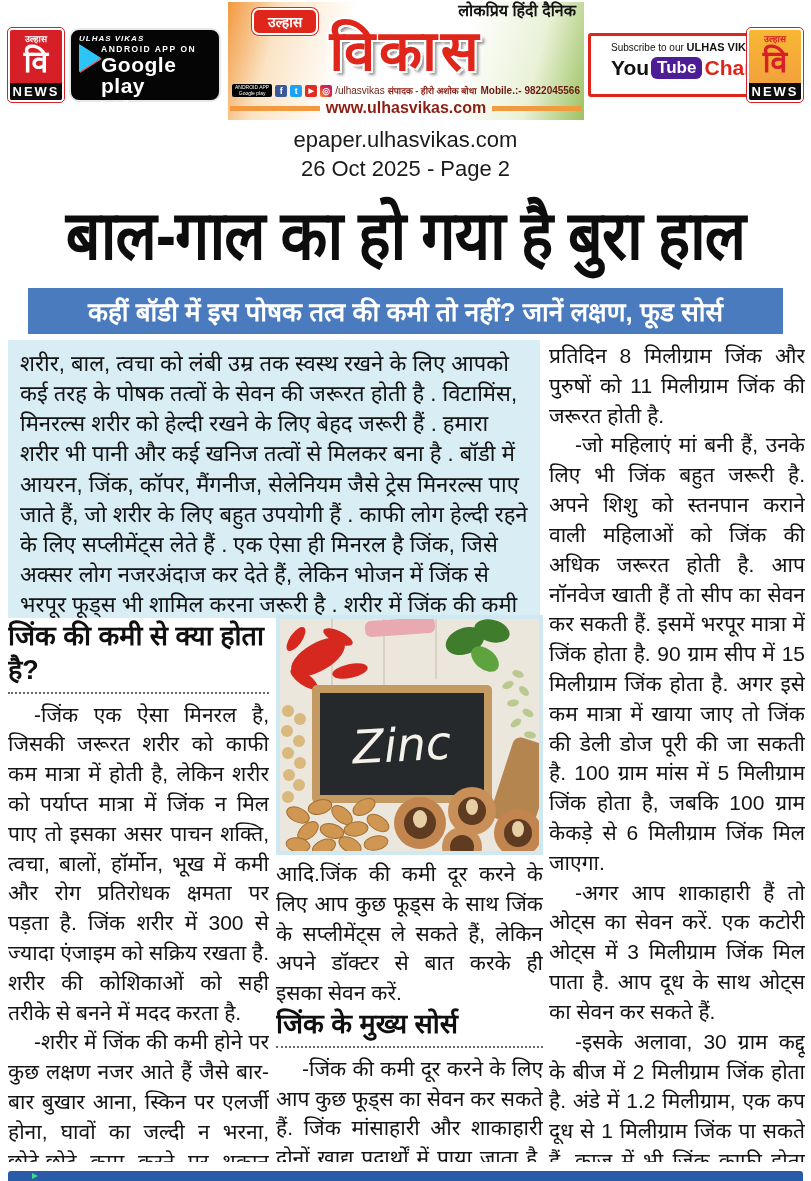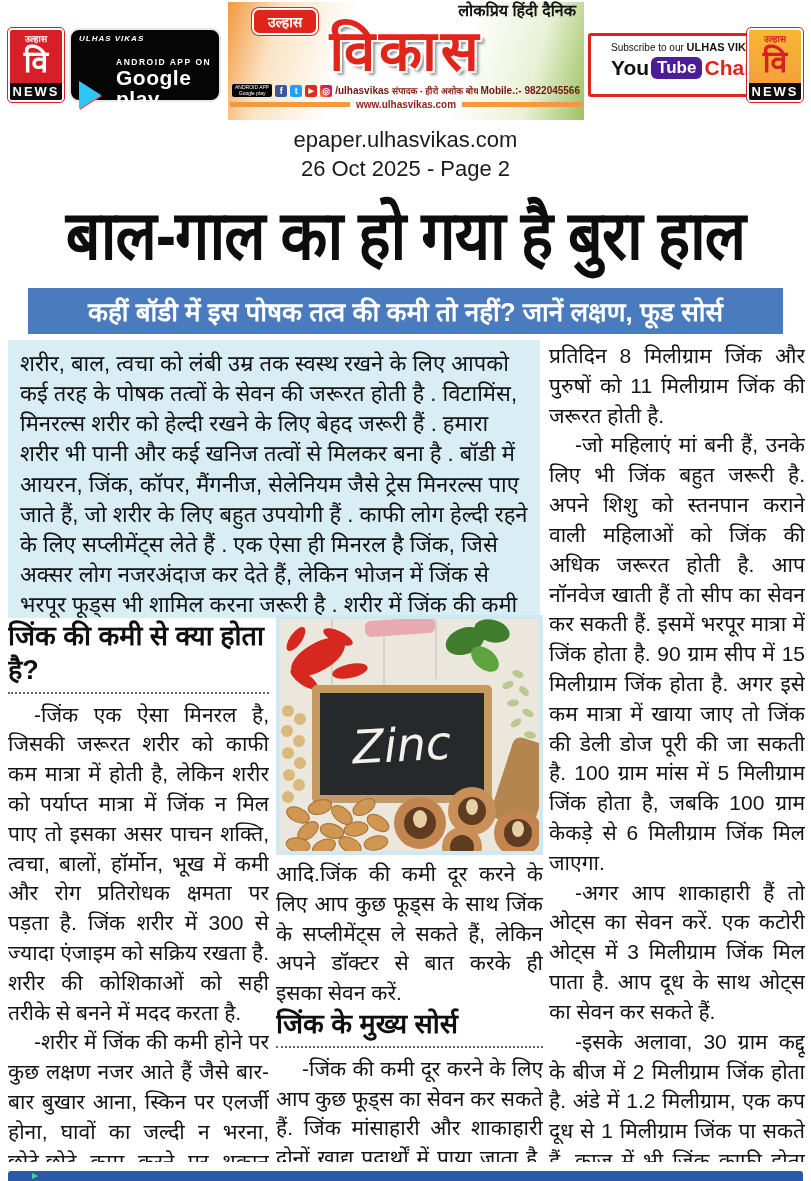--- a/index.html
+++ b/index.html
@@ -10,45 +10,45 @@
   .hdr-left { position:absolute; left:8px; top:28px; width:213px; height:74px; display:flex; }
   .vi-logo { width:56px; height:74px; background:#d61f26; border:2px solid #fff; outline:1px solid #d61f26;
              display:flex; flex-direction:column; align-items:center; justify-content:flex-start; border-radius:4px; overflow:hidden; }
   .vi-logo .vi-small { color:#fff; font-size:9px; font-weight:bold; margin-top:2px; }
   .vi-logo .vi-big { color:#fff; font-size:30px; font-weight:900; line-height:1.1; flex:1; }
   .vi-logo .vi-news { background:#0b0b0b; color:#fff; width:100%; text-align:center; font-size:13px; font-weight:bold; letter-spacing:2px; padding:1px 0; }
   .vi-logo.orange { background:linear-gradient(180deg,#f7b733,#f29a3f); }
   .vi-logo.orange .vi-small, .vi-logo.orange .vi-big { color:#d61f26; }
   .play-badge { flex:1; margin-left:5px; background:#050505; border:2px solid #e8e8e8; border-radius:10px; position:relative; color:#fff; padding:4px 6px 4px 8px; }
   .play-badge .pb-brand { font-size:8px; font-weight:bold; font-style:italic; letter-spacing:1px; }
-  .play-badge .pb-row { display:flex; align-items:flex-end; gap:15px; margin-top:14px; }
+  .play-badge .pb-row { display:flex; align-items:flex-start; gap:0; margin-top:1px; }
   .pb-tri { width:0; height:0; border-top:14px solid transparent; border-bottom:14px solid transparent; border-left:22px solid #2bc6f6; filter:drop-shadow(1px 1px 0 #f5515f); }
   .pb-texts .pb-line1 { font-size:8.5px; letter-spacing:1.5px; font-weight:bold; }
   .pb-texts .pb-store { font-size:21px; font-weight:bold; line-height:1; letter-spacing:0.5px; }
   .play-badge .pb-install { font-size:9.5px; font-weight:bold; margin:2px 0 0 22px; }
 
   .masthead { position:absolute; left:228px; top:2px; width:356px; height:118px;
               background:linear-gradient(105deg,#f2993f 0%, #fbe3c4 14%, #ffffff 34%, #ffffff 64%, #e9f1d6 84%, #9cc262 100%); }
   .mh-cities { font-size:9.5px; font-weight:bold; color:#b03024; text-align:right; padding:3px 5px 0 0; white-space:nowrap; overflow:hidden; }
   .mh-tagline { font-size:16px; font-weight:bold; color:#141414; text-align:right; padding-right:8px; line-height:1.15; }
   .mh-title-row { position:relative; height:62px; text-align:center; }
   .mh-ulhas { position:absolute; left:24px; top:-12px; background:#e0251b; color:#fff; font-size:14px; font-weight:bold;
               padding:2px 14px; border:2px solid #fff; border-radius:7px; box-shadow:0 0 0 1px #e0251b; z-index:2; }
   .mh-vikas { font-size:56px; font-weight:900; color:#e0251b; line-height:62px; letter-spacing:4px;
               text-shadow:2px 2px 0 #fff,-2px -2px 0 #fff,2px -2px 0 #fff,-2px 2px 0 #fff,4px 4px 3px rgba(60,60,60,.55); white-space:nowrap; }
   .mh-bottom { display:flex; align-items:center; gap:3px; padding:2px 4px 0 4px; }
   .mh-miniplay { background:#000; color:#fff; font-size:5px; border-radius:2px; padding:1px 3px; line-height:1.1; text-align:center; }
   .soc { width:12px; height:12px; border-radius:2px; color:#fff; font-size:9px; font-weight:bold; display:flex; align-items:center; justify-content:center; }
   .soc.fb { background:#3b5998; } .soc.tw { background:#1da1f2; } .soc.yt { background:#e02b20; font-size:7px; } .soc.ig { background:linear-gradient(45deg,#f09433,#dc2743,#bc1888); }
-  .mh-handle { font-size:10px; font-weight:bold; color:#6d1810; white-space:nowrap; }
+  .mh-handle { font-size:10px; font-weight:normal; color:#6d1810; white-space:nowrap; }
   .mh-editor { font-size:9px; font-weight:bold; color:#8c1f14; white-space:nowrap; overflow:hidden; flex:1; }
   .mh-mobile { font-size:10px; font-weight:bold; color:#6d1810; white-space:nowrap; }
   .mh-webrow { display:flex; align-items:center; gap:6px; padding:2px 2px 0 2px; }
   .mh-webrow .bar { flex:1; height:5px; background:#f29a3f; }
-  .mh-web { font-size:10px; font-weight:bold; color:#8c1f14; }
+  .mh-web { font-size:16px; font-weight:bold; color:#8c1f14; }
 
   .hdr-right { position:absolute; right:8px; top:28px; width:215px; height:74px; }
   .yt-box { position:absolute; left:0; top:5px; width:166px; height:64px; background:#fff; border:3px solid #e0251b; border-radius:3px; padding:5px 5px 0 20px; }
   .yt-line1 { font-size:10px; color:#111; white-space:nowrap; }
   .yt-line1 .bold { font-weight:900; font-size:11px; }
   .yt-line2 { display:flex; align-items:center; gap:2px; margin-top:3px; }
   .yt-you { font-size:21px; font-weight:900; color:#111; }
   .yt-tube { background:#4c1d95; color:#fff; font-size:17px; font-weight:900; padding:1px 6px; border-radius:6px; }
   .yt-channel { font-size:21px; font-weight:900; color:#e0251b; }
   .hdr-right .vi-logo { position:absolute; right:0; top:0; }

